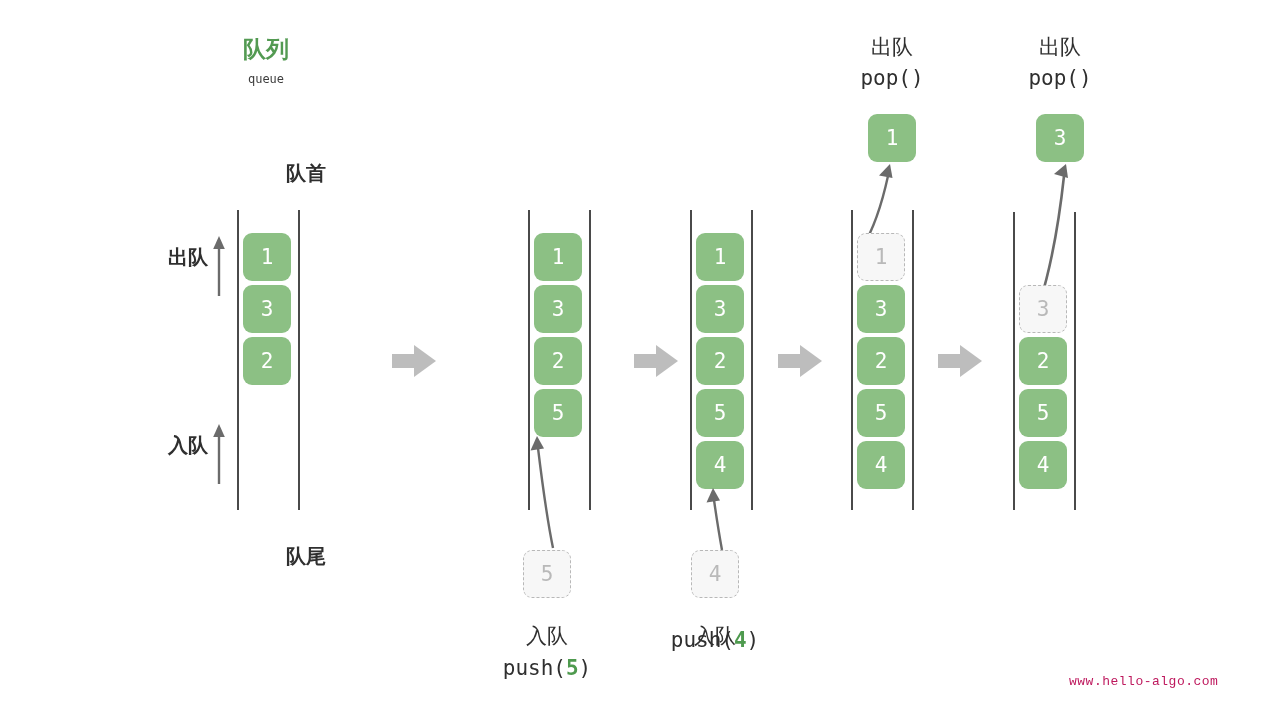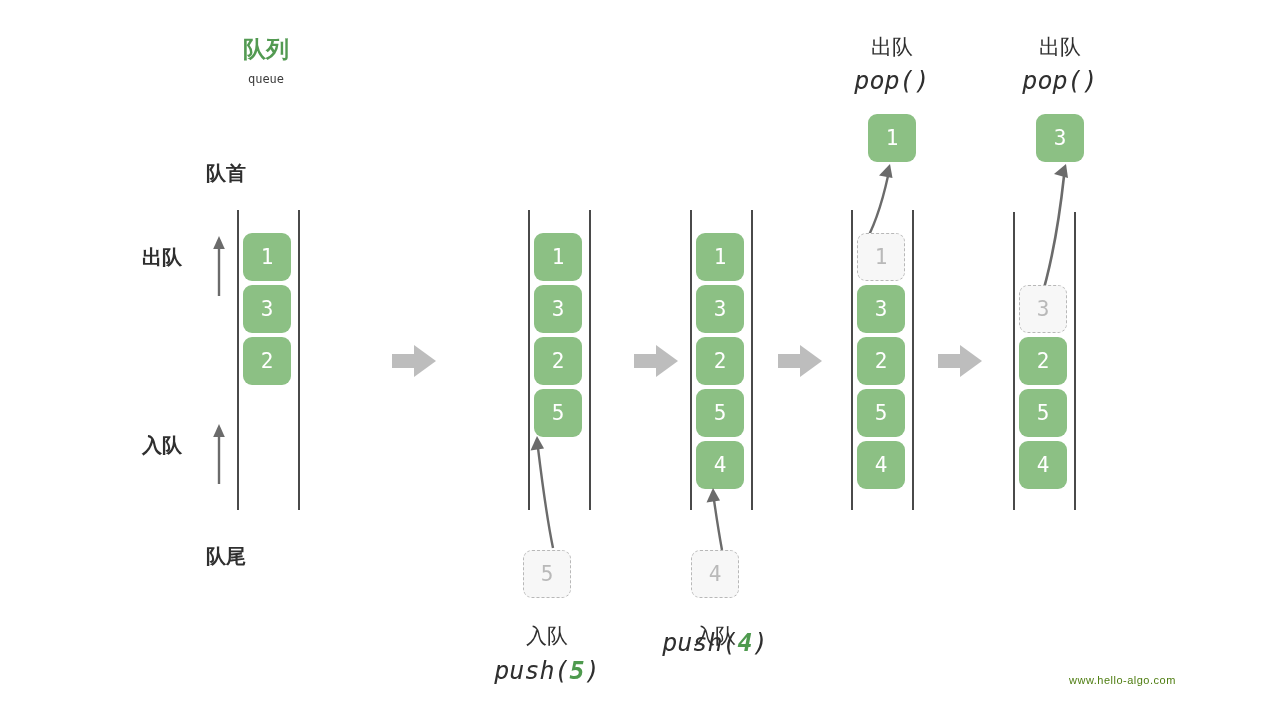--- a/index.html
+++ b/index.html
@@ -34,42 +34,41 @@
     color: #3d3d3d;
     white-space: nowrap;
     text-align: center;
   }
   .label-bold {
     font-family: "Liberation Sans", sans-serif;
     font-weight: bold;
     font-size: 20px;
     color: #2f2f2f;
     white-space: nowrap;
-    text-align: left;
+    text-align: right;
   }
   .op-cn {
     font-family: "Liberation Sans", sans-serif;
     font-size: 21px;
     color: #2f2f2f;
     white-space: nowrap;
     text-align: center;
   }
   .op-mono {
     font-family: "DejaVu Sans Mono", monospace;
-    font-size: 25px;
+    font-size: 21px;
     color: #2f2f2f;
     white-space: nowrap;
     text-align: center;
-    font-style: italic;
   }
   .op-mono .num { color: #4e9a4e; font-weight: bold; }
   .watermark {
-    font-family: Liberation Sans, sans-serif;
-    font-size: 11px;
-    color: #4d7c0f;
+    font-family: Liberation Mono, monospace;
+    font-size: 13px;
+    color: #be185d;
     letter-spacing: 0.5px;
     white-space: nowrap;
   }
 
   
   .rail {
     background: #4a4a4a;
     width: 1.6px;
   }
   .cell {

